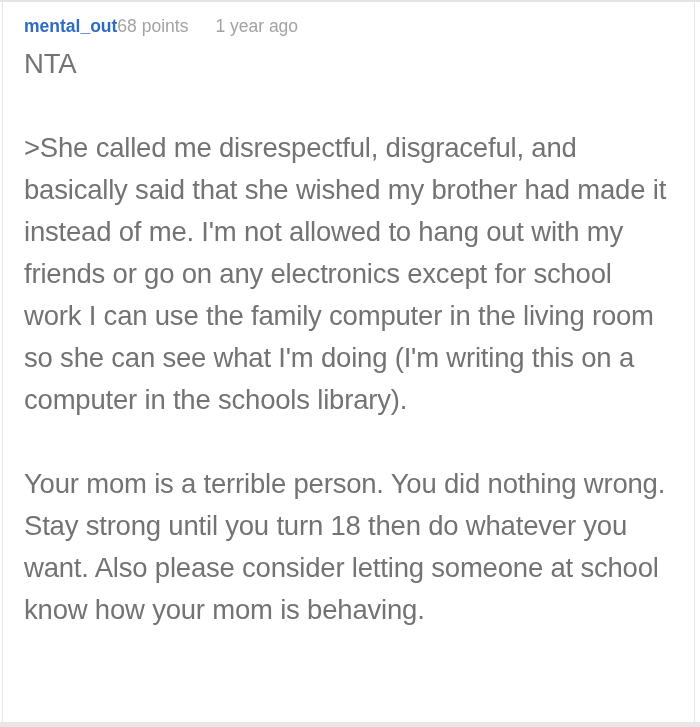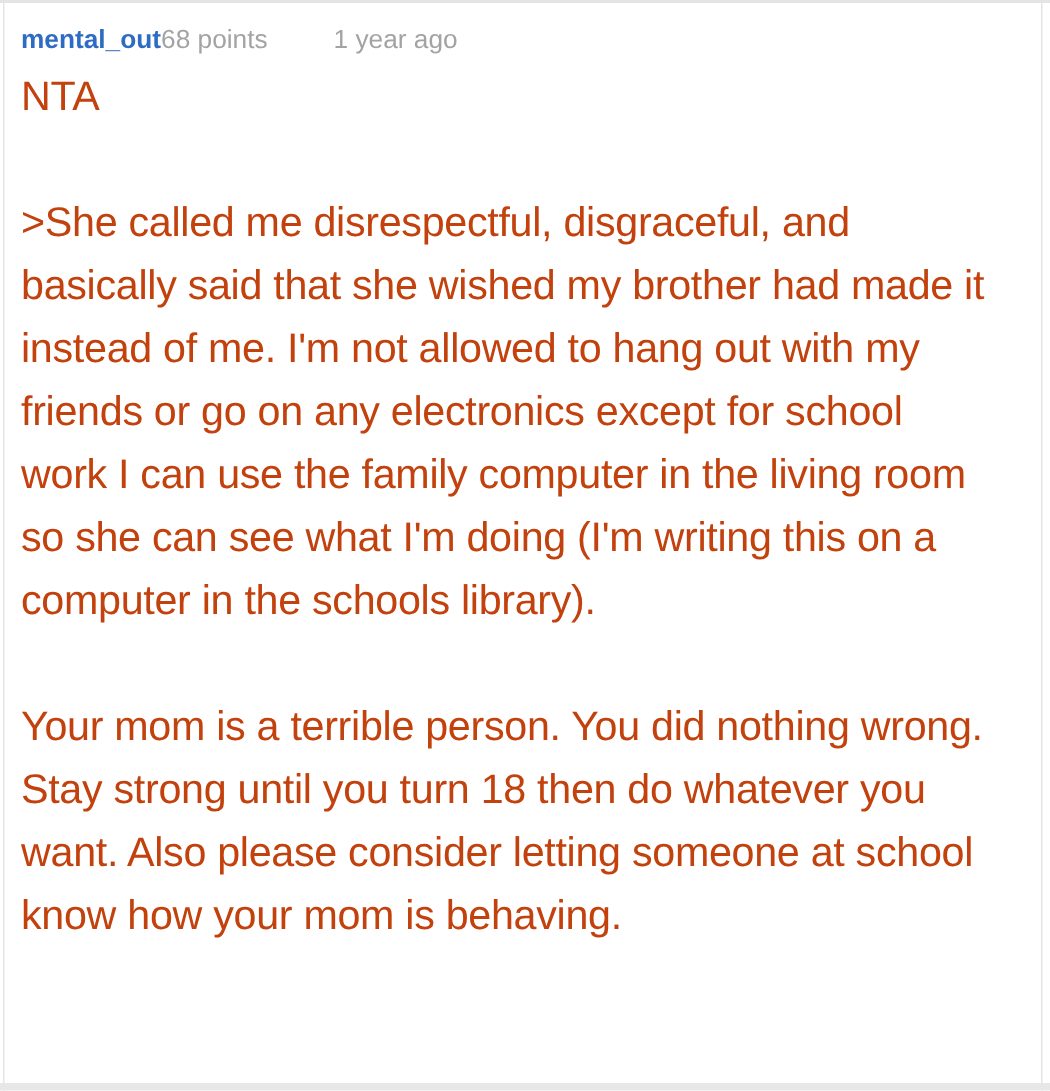--- a/index.html
+++ b/index.html
@@ -21,45 +21,45 @@
   .comment-card {
     position: absolute;
     top: 0;
     left: 2px;
     right: 5px;
     bottom: 0;
     background: #ffffff;
     border-left: 1.5px solid #e4e4e4;
     border-right: 1.5px solid #e4e4e4;
     box-sizing: border-box;
-    padding: 15px 18px 0 11px;
+    padding: 15px 18px 0 21px;
   }
   .comment-header {
     display: flex;
     align-items: baseline;
     line-height: 22px;
     margin: 0 0 6px 0;
   }
   .username {
     color: #2e6cc3;
     font-weight: 700;
     font-size: 17.5px;
     text-decoration: none;
     cursor: pointer;
   }
   .meta {
     color: #a3a3a3;
     font-size: 17.5px;
     font-weight: 400;
   }
   .meta-points { }
-  .meta-age { margin-left: 44px; }
+  .meta-age { margin-left: 27px; }
   .comment-body {
     width: 652px;
-    color: #c2410c;
+    color: #737373;
     font-size: 27.5px;
     line-height: 42px;
     letter-spacing: -0.2px;
   }
   .comment-body p {
     margin: 0 0 42px 0;
   }
   .comment-body p:last-child {
     margin-bottom: 15px;
   }

